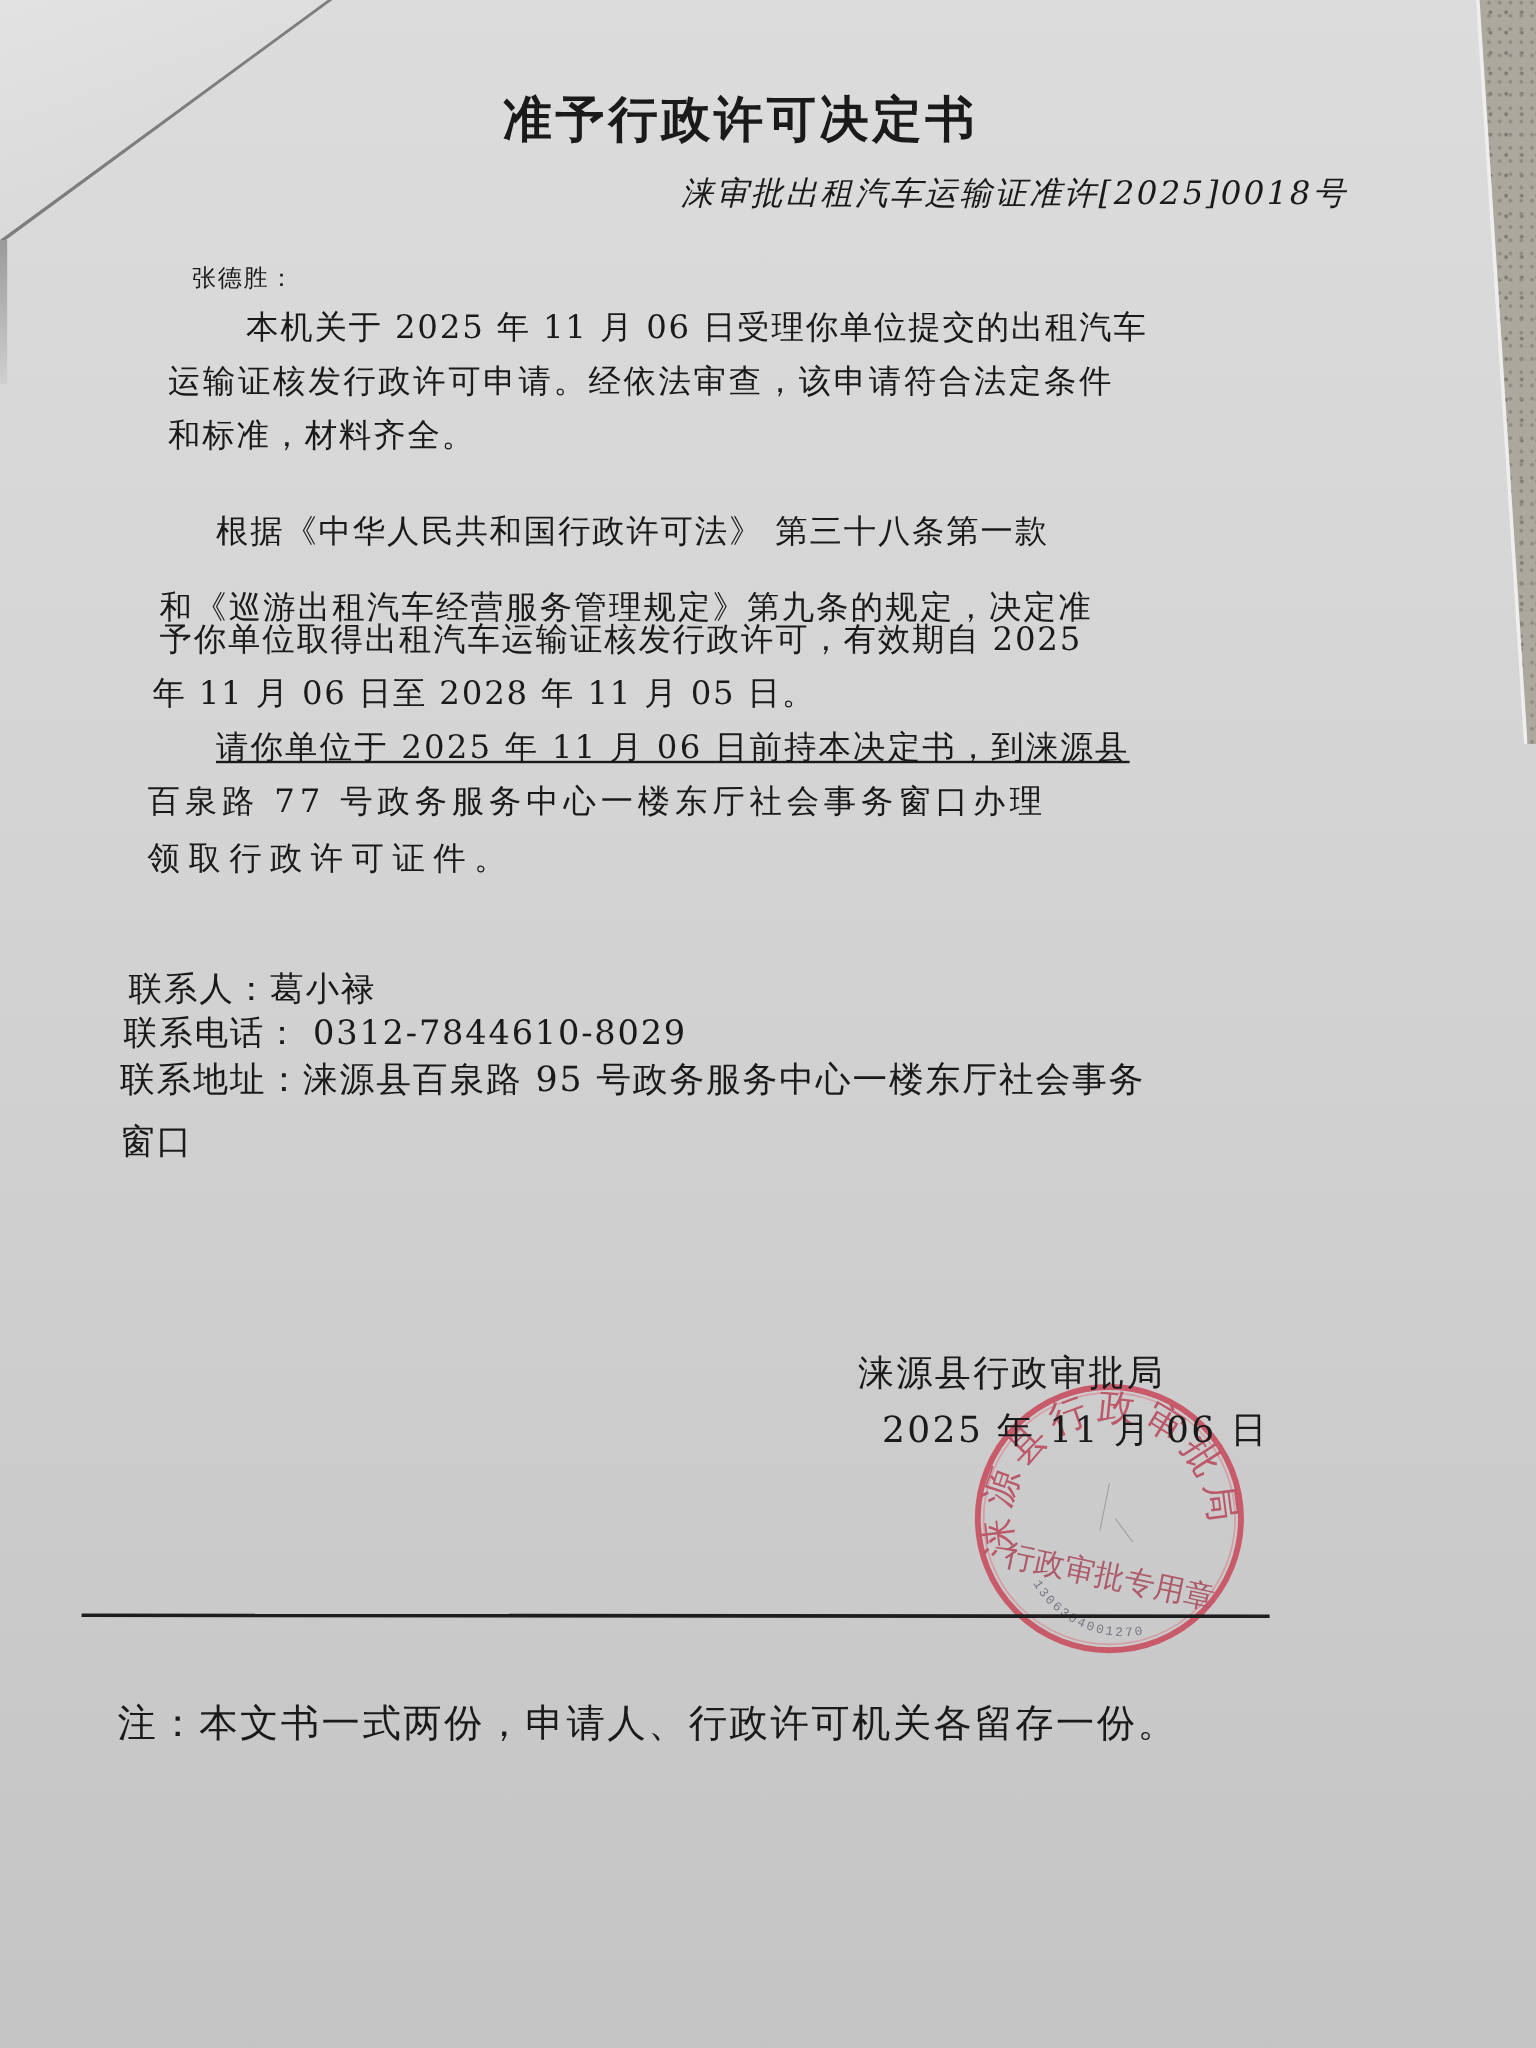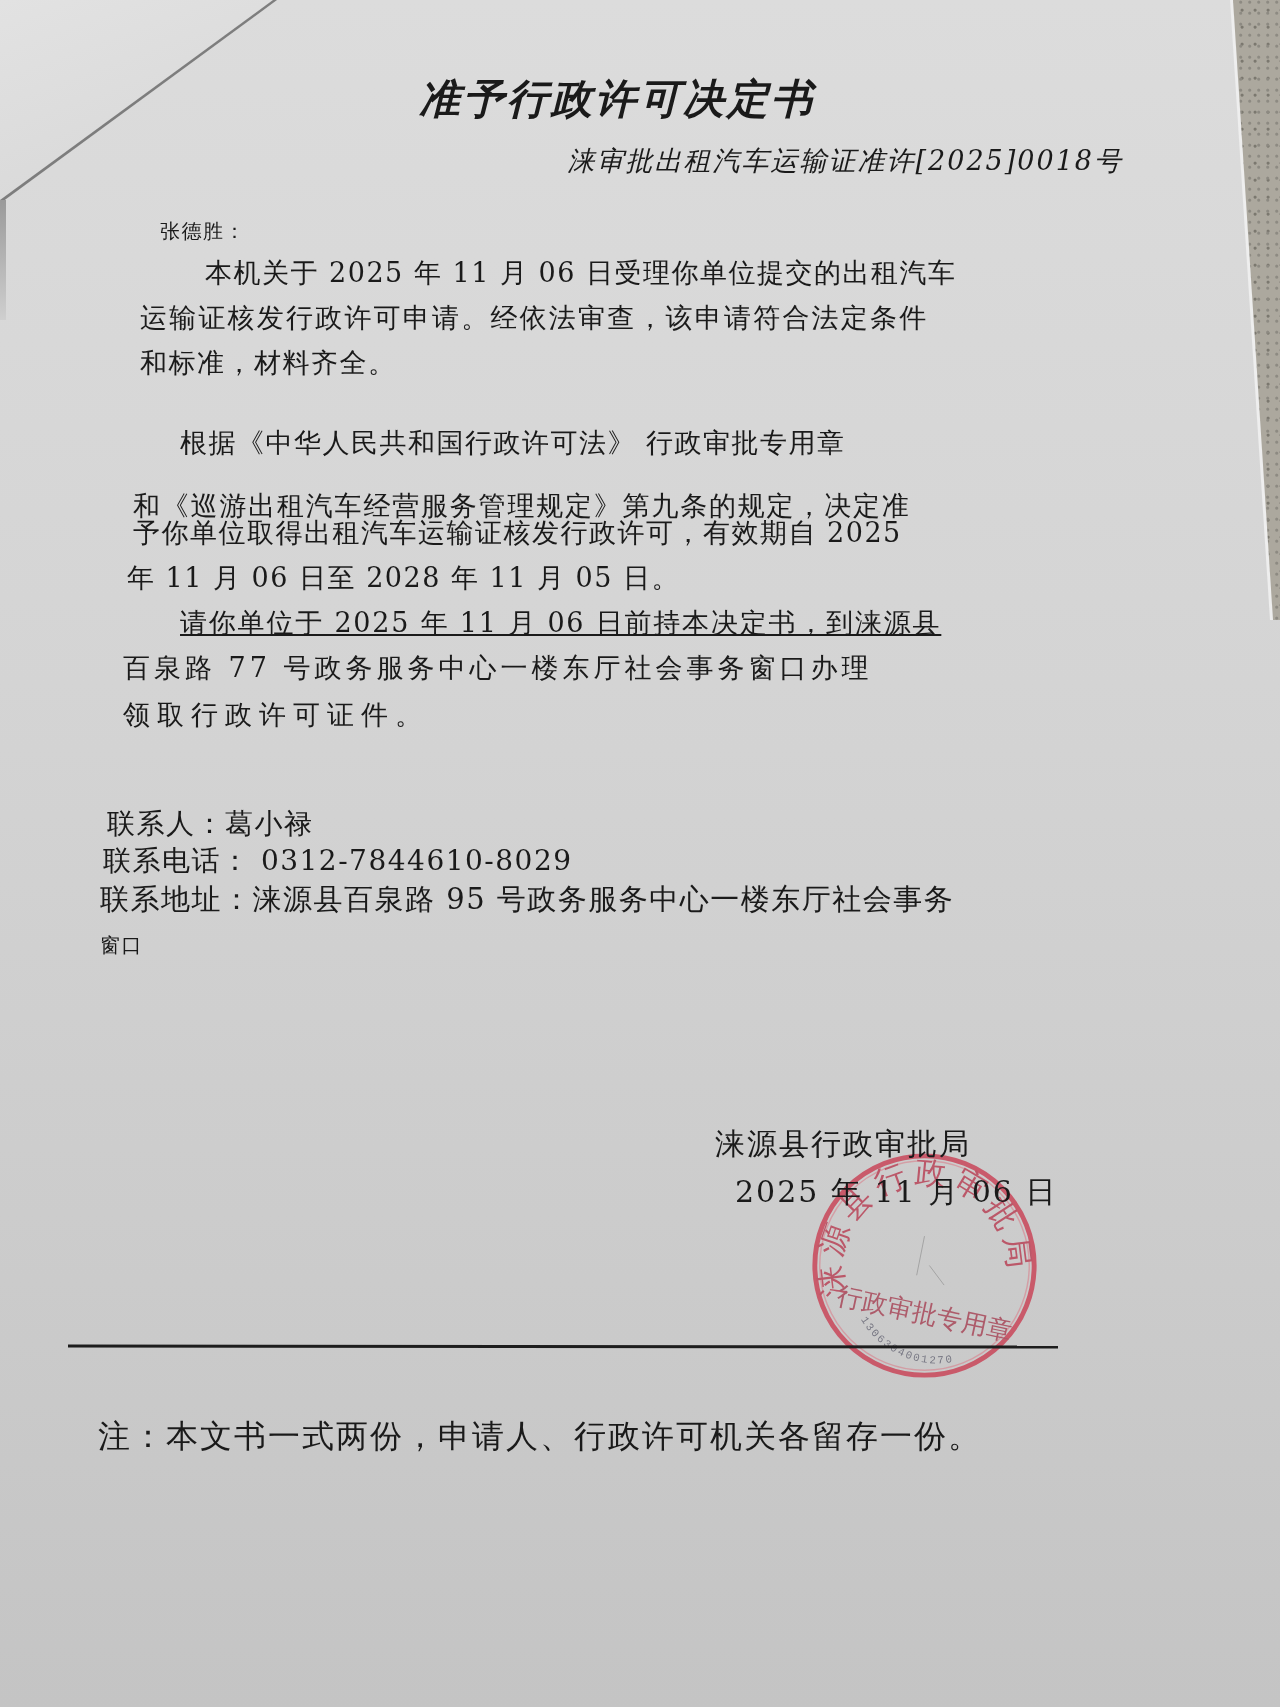--- a/index.html
+++ b/index.html
@@ -31,21 +31,21 @@
     background:#555;
     clip-path: polygon(273px 0, 277px 0, 2px 202px, 0 200px);
     opacity:.7;
   }
   .fold-side {
     position:absolute; left:0; top:200px; width:6px; height:120px;
     background: linear-gradient(180deg, #9a9a9a, #cfcfcf);
   }
   .title {
     position:absolute; left:0; width:1234px; top:72px; text-align:center;
-    font-size:41px; font-weight:bold; letter-spacing:3px;font-style:italic;
+    font-size:41px; font-weight:bold; letter-spacing:3px;
   }
   .docnum {
     position:absolute; right:157px; top:143px;
     font-size:27px; letter-spacing:2px;font-style:italic;
   }
   .text { position:absolute; font-size:27px; letter-spacing:1.5px; white-space:nowrap; }
   .addressee { left:160px; top:218px; font-size:20px; }
   .sig { font-size:30px; letter-spacing:2px; }
   .rule {
     position:absolute; left:68px; top:1345px; width:990px; height:3px; background:#1d1d1d;
@@ -71,37 +71,37 @@
 
 <div class="text addressee">张德胜：</div>
 
 <div>
   <div class="text" style="left:205px; top:255px;">本机关于 2025 年 11 月 06 日受理你单位提交的出租汽车</div>
   <div class="text" style="left:140px; top:300px; letter-spacing:2.2px;">运输证核发行政许可申请。经依法审查，该申请符合法定条件</div>
   <div class="text" style="left:140px; top:345px;">和标准，材料齐全。</div>
 </div>
 
 <div>
-  <div class="text" style="left:180px; top:425px;">根据《中华人民共和国行政许可法》 行政审批专用章</div>
+  <div class="text" style="left:180px; top:425px;">根据《中华人民共和国行政许可法》 第三十八条第一款</div>
   <div class="text" style="left:133px; top:470px; letter-spacing:1.8px;margin-top:18px;">和《巡游出租汽车经营服务管理规定》第九条的规定，决定准</div>
   <div class="text" style="left:133px; top:515px;">予你单位取得出租汽车运输证核发行政许可，有效期自 2025</div>
   <div class="text" style="left:127px; top:560px;">年 11 月 06 日至 2028 年 11 月 05 日。</div>
 </div>
 
 <div>
   <div class="text" style="left:180px; top:605px; letter-spacing:1.8px;text-decoration:underline;">请你单位于 2025 年 11 月 06 日前持本决定书，到涞源县</div>
   <div class="text" style="left:123px; top:650px; letter-spacing:4px;">百泉路 77 号政务服务中心一楼东厅社会事务窗口办理</div>
   <div class="text" style="left:123px; top:697px; letter-spacing:7px;">领取行政许可证件。</div>
 </div>
 
 <div>
   <div class="text" style="left:107px; top:805px; font-size:28px;font-family:Liberation Serif, serif;">联系人：葛小禄</div>
   <div class="text" style="left:103px; top:842px; font-size:28px;">联系电话： 0312-7844610-8029</div>
   <div class="text" style="left:100px; top:880px; font-size:29px;">联系地址：涞源县百泉路 95 号政务服务中心一楼东厅社会事务</div>
-  <div class="text" style="left:100px; top:932px; font-size:20px;">窗口</div>
+  <div class="text" style="left:100px; top:932px; font-size:29px;">窗口</div>
 </div>
 
 <svg class="stamp" viewBox="0 0 240 240" xmlns="http://www.w3.org/2000/svg">
   <defs>
     <path id="arcTop" d="M 40 150 A 85 85 0 1 1 205 120"></path>
     <path id="arcBot" d="M 55 175 A 90 90 0 0 0 200 190"></path>
   </defs>
   <circle cx="120" cy="120" r="112" fill="none" stroke="#c9475a" stroke-width="5"></circle>
   <circle cx="120" cy="120" r="107" fill="none" stroke="#d8808c" stroke-width="1.5" opacity=".7"></circle>
   <text font-family="Liberation Serif, serif" font-size="32" fill="#b94458" letter-spacing="6">

